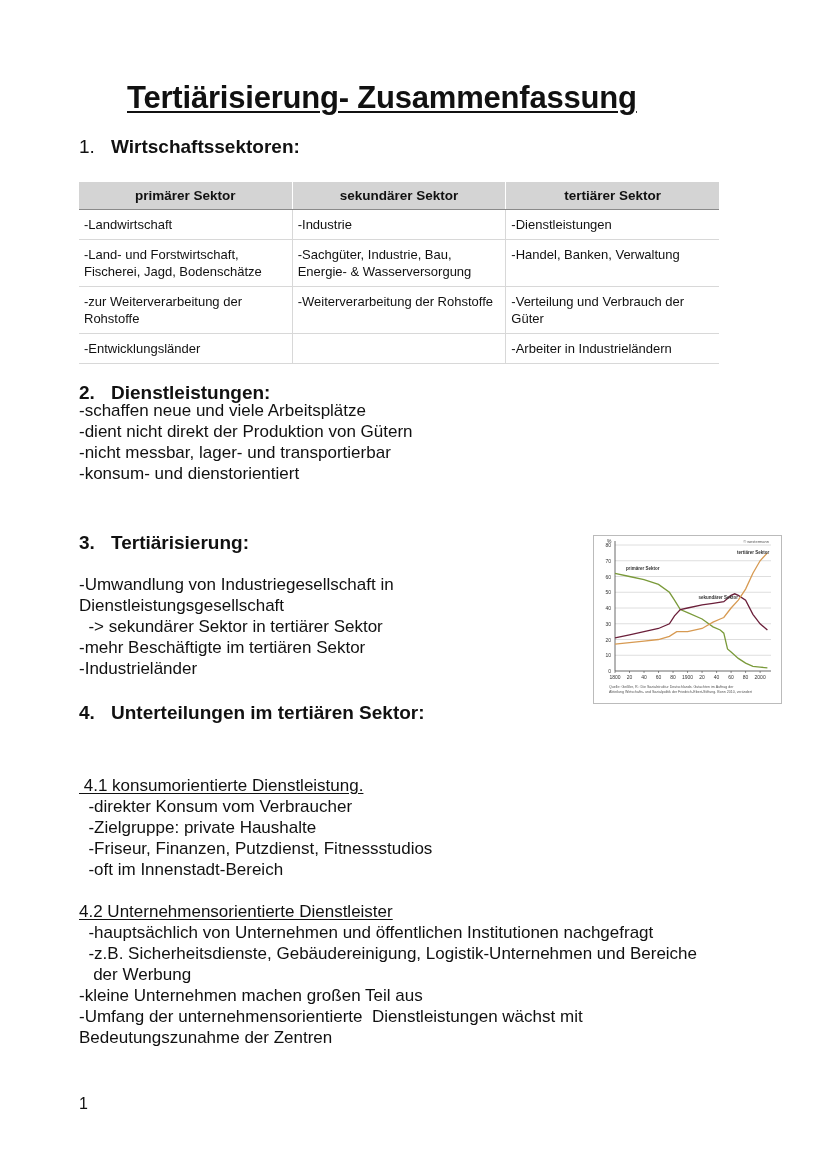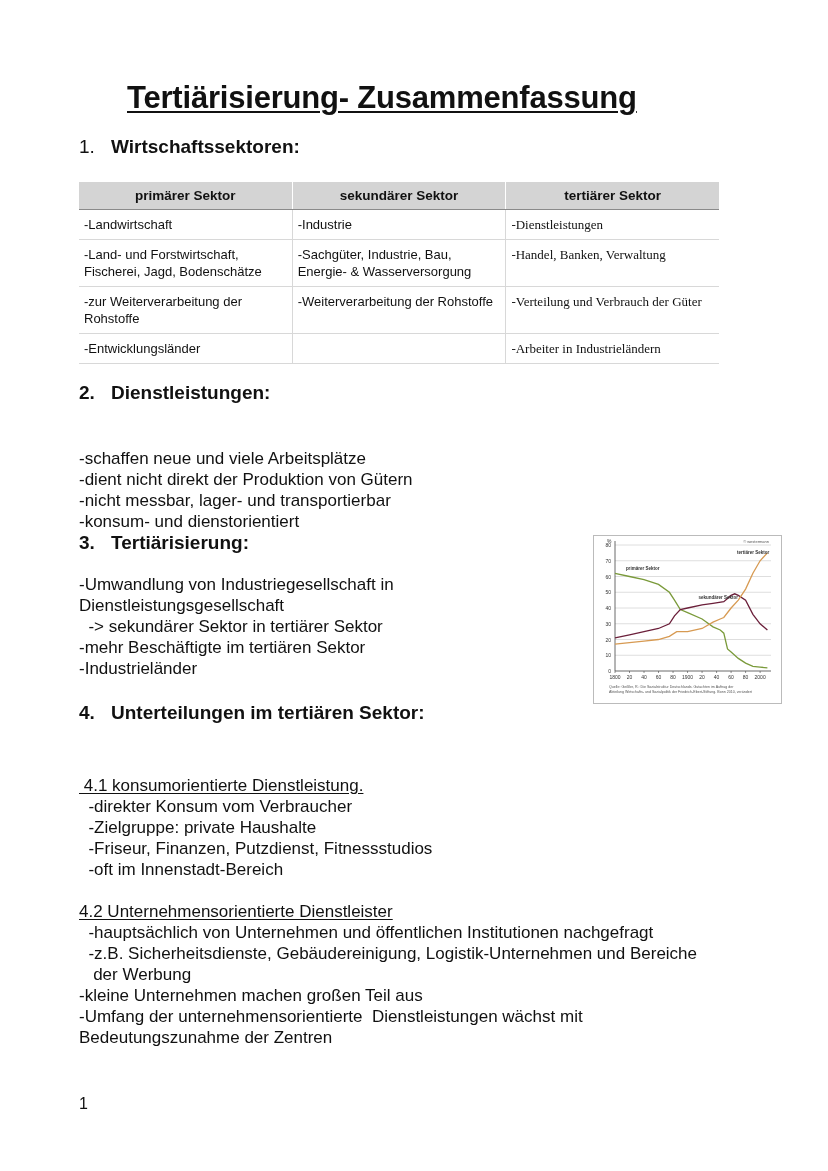--- a/index.html
+++ b/index.html
@@ -29,21 +29,21 @@
     background: #d4d4d4; font-weight: bold; height: 27px; padding: 0;
     border-right: 1px solid #ffffff; border-bottom: 1px solid #8a8a8a;
     text-align: center; font-size: 13.5px;
   }
   table.sectors td {
     vertical-align: top; padding: 6px 5px 6px 5px; line-height: 17px;
     border-right: 1px solid #d8d8d8; border-bottom: 1px solid #d8d8d8;
     width: 203px;
     margin-left: 11px;
   }
-  table.sectors tr td:last-child { border-right: none; font-family: Liberation Serif, serif; }
+  table.sectors tr td:last-child { border-right: none; }
 
   .para {
     position: absolute; left: 79px; font-size: 17px; line-height: 21px;
   }
   .para div { white-space: pre; }
   .sub-title { text-decoration: underline; text-underline-offset: 2px; margin-top: 32px; }
 
   .chart-box {
     position: absolute; left: 593px; top: 535px; width: 190px; height: 170px;
   }
@@ -86,21 +86,21 @@
       <td>-Entwicklungsländer</td>
       <td></td>
       <td>-Arbeiter in Industrieländern</td>
     </tr>
   </tbody>
 </table>
 
 <div class="h1 bold" style="top:382px">
   <span class="num">2.</span><span class="txt">Dienstleistungen:</span>
 </div>
-<div class="para" style="top:448px">
+<div class="para" style="top:400px">
   <div>-schaffen neue und viele Arbeitsplätze</div>
   <div>-dient nicht direkt der Produktion von Gütern</div>
   <div>-nicht messbar, lager- und transportierbar</div>
   <div>-konsum- und dienstorientiert</div>
 </div>
 
 <div class="h1 bold" style="top:532px">
   <span class="num">3.</span><span class="txt">Tertiärisierung:</span>
 </div>
 <div class="para" style="top:574px">

